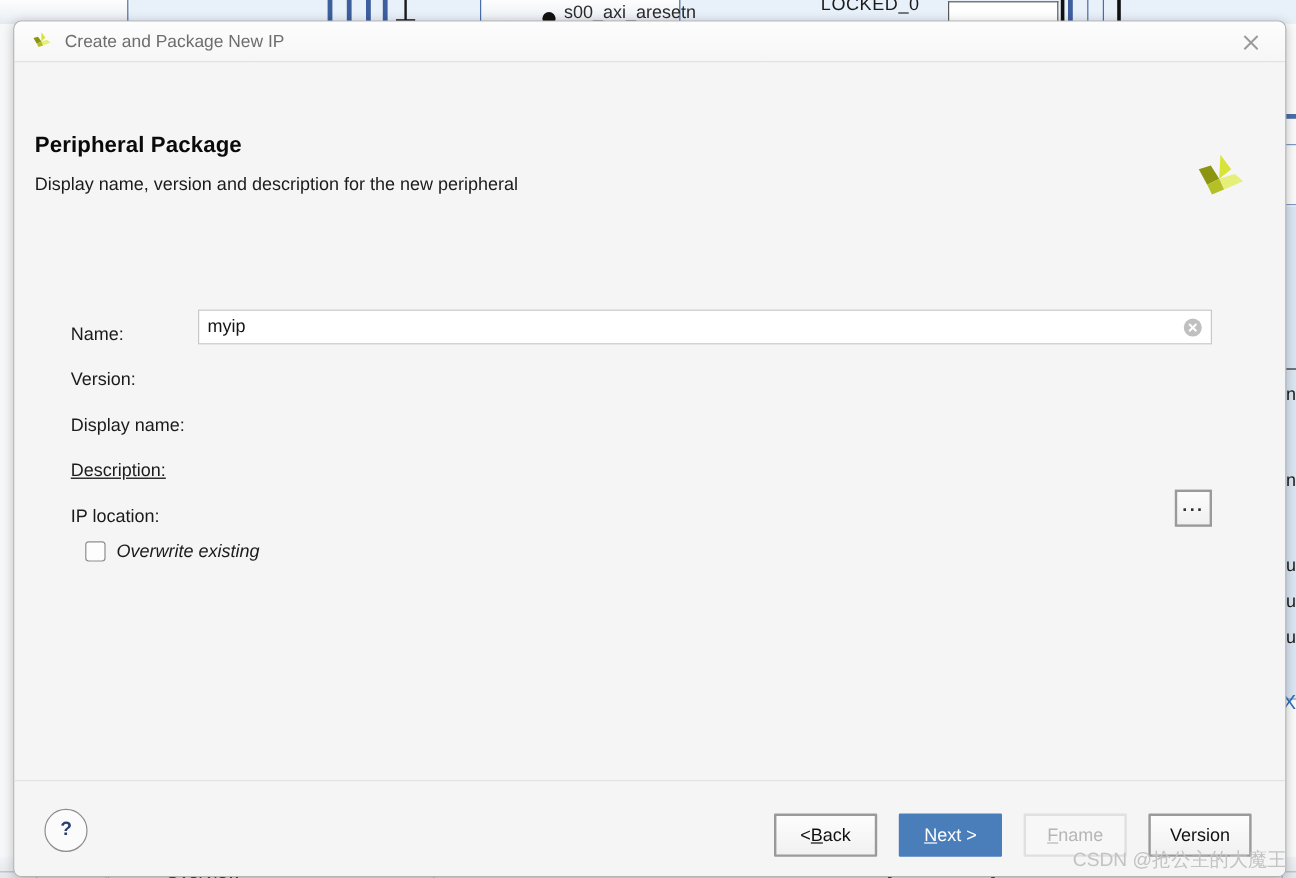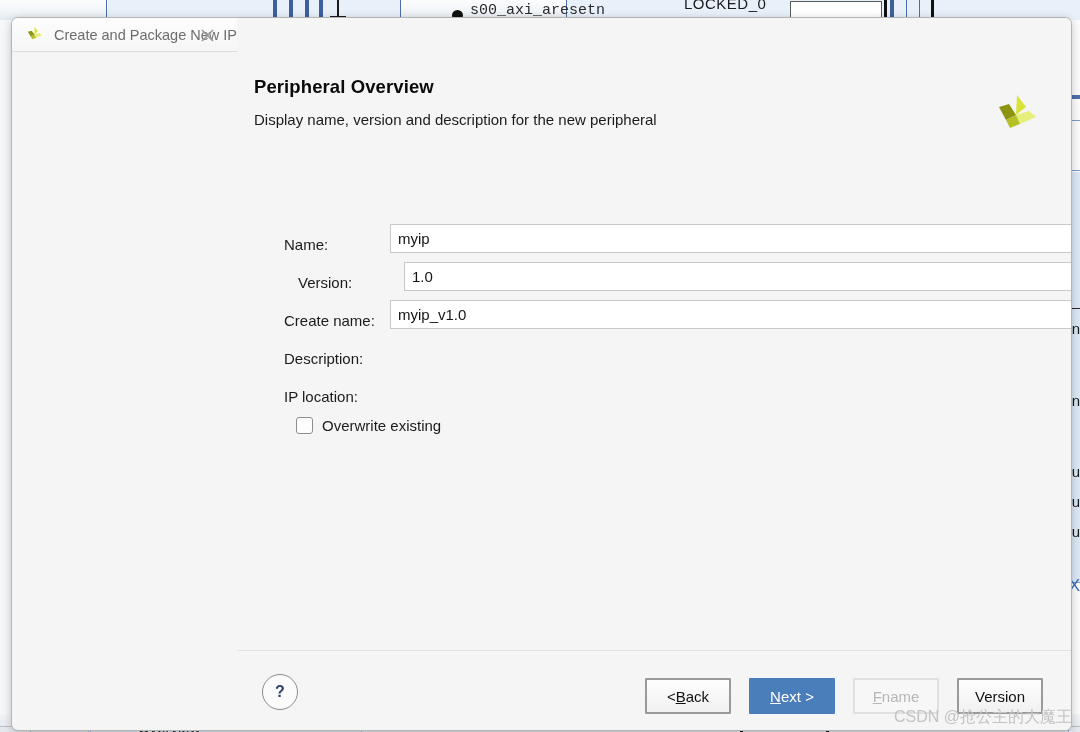--- a/index.html
+++ b/index.html
@@ -83,21 +83,21 @@
     color: #1b1b1b;
     font-family: "Liberation Sans", sans-serif;
     white-space: nowrap;
   }
   .bg-mod-label {
     position: absolute;
     top: 2px;
     font-size: 15px;
     color: #2b2b2b;
     white-space: nowrap;
-    font-family: Liberation Mono, monospace;
+    font-family: Liberation Sans, sans-serif;
   }
   .bg-mod-dot {
     position: absolute;
     top: 10px;
     width: 11px; height: 11px;
     border-radius: 50%;
     background: #111;
   }
 
   
@@ -185,21 +185,21 @@
     left: 11px;
     top: 17px;
     width: 1059px;
     height: 712px;
     background: #f5f5f5;
     border: 1px solid #b4b4b4;
     border-radius: 7px;
     box-shadow: 0 2px 9px rgba(0,0,0,.22);
     overflow: hidden;
     display: flex;
-    flex-direction: row;
+    flex-direction: column;
   }
 
   .titlebar {
     position: relative;
     height: 33px;
     min-height: 33px;
     background: linear-gradient(to bottom, #fdfdfd 0%, #f6f6f6 100%);
     border-bottom: 1px solid #dcdcdc;
     display: flex;
     align-items: center;
@@ -337,20 +337,21 @@
     width: 15px; height: 15px;
     border: 1px solid #8e8e8e;
     border-radius: 3px;
     background: #fdfdfd;
     margin-right: 9px;
     flex: 0 0 auto;
   }
   .chk-label {
     font-size: 15px;
     color: #1b1b1b;
+    font-style: italic;
   }
 
   
   .footer-sep {
     position: absolute;
     left: 0; bottom: 79px;
     width: 100%; height: 1px;
     background: #e2e2e2;
   }
   .help-btn {
@@ -486,21 +487,21 @@
       <span class="title-text">Create and Package New IP</span>
       <span class="close-btn">
         <svg width="15" height="15" viewBox="0 0 15 15">
           <path d="M2 2 L13 13 M13 2 L2 13" stroke="#9a9a9a" stroke-width="1.6" fill="none"></path>
         </svg>
       </span>
     </div>
 
     <div class="dlg-body">
 
-      <div class="hdr-title">Peripheral Overview</div>
+      <div class="hdr-title">Peripheral Package</div>
       <div class="hdr-sub">Display name, version and description for the new peripheral</div>
 
       <span class="hdr-logo">
         <svg viewBox="0 0 46 46" width="46" height="46">
           <path d="M24 3 L33 15 L23 23 Z" fill="#d8e33a"></path>
           <path d="M6 15 L16 12 L23 23 L13 28 Z" fill="#8d9412"></path>
           <path d="M23 23 L36 19 L43 25 L27 32 Z" fill="#e6ef7a"></path>
           <path d="M13 28 L23 23 L27 32 L17 36 Z" fill="#b5bf26"></path>
         </svg>
       </span>
@@ -513,47 +514,29 @@
             <input class="txt" type="text" value="myip" style="">
             <span class="clear-icon">
               <svg width="16" height="16" viewBox="0 0 16 16">
                 <circle cx="8" cy="8" r="7.5" fill="#c0c0c0"></circle>
                 <path d="M5 5 L11 11 M11 5 L5 11" stroke="#fff" stroke-width="1.7" fill="none"></path>
               </svg>
             </span>
           </span>
         </div>
 
-        <div class="form-row" style="top:243px; width:960px;margin-left:14px;">
+        <div class="form-row" style="top:243px; width:960px;">
           <span class="form-label">Version:</span>
-          <span class="input-wrap" style="width:845px;">
-            <input class="txt" type="text" value="1.0" style="">
-            <span class="clear-icon">
-              <svg width="16" height="16" viewBox="0 0 16 16">
-                <circle cx="8" cy="8" r="7.5" fill="#c0c0c0"></circle>
-                <path d="M5 5 L11 11 M11 5 L5 11" stroke="#fff" stroke-width="1.7" fill="none"></path>
-              </svg>
-            </span>
-          </span>
         </div>
 
         <div class="form-row" style="top:281px; width:960px;">
-          <span class="form-label">Create name:</span>
-          <span class="input-wrap" style="width:845px;">
-            <input class="txt" type="text" value="myip_v1.0" style="">
-            <span class="clear-icon">
-              <svg width="16" height="16" viewBox="0 0 16 16">
-                <circle cx="8" cy="8" r="7.5" fill="#c0c0c0"></circle>
-                <path d="M5 5 L11 11 M11 5 L5 11" stroke="#fff" stroke-width="1.7" fill="none"></path>
-              </svg>
-            </span>
-          </span>
-        </div>
-
-        <div class="form-row" style="top:319px; width:960px;">
+          <span class="form-label">Display name:</span>
+        </div>
+
+        <div class="form-row" style="top:319px; width:960px;text-decoration:underline;">
           <span class="form-label">Description:</span>
         </div>
 
         <div class="form-row" style="top:357px; width:990px;gap:28px;">
           <span class="form-label">IP location:</span>
         </div>
         <div class="browse-btn" style="left:967px; top:356px;">
           <span class="dots">...</span>
         </div>
 

